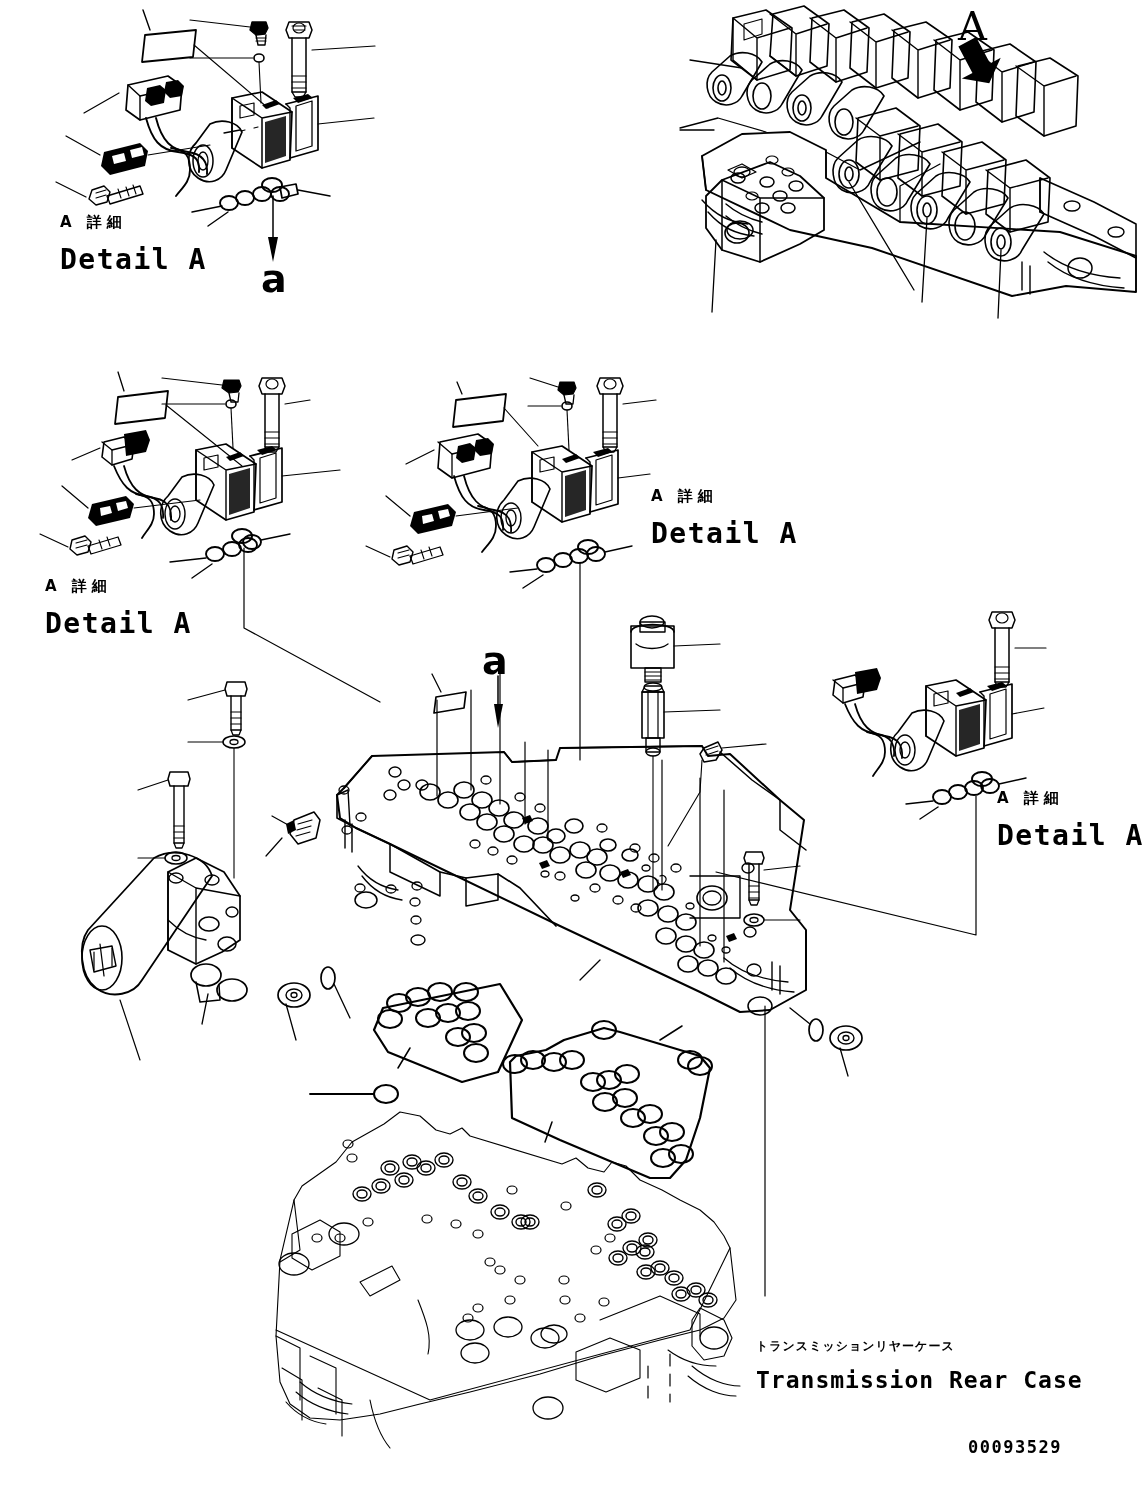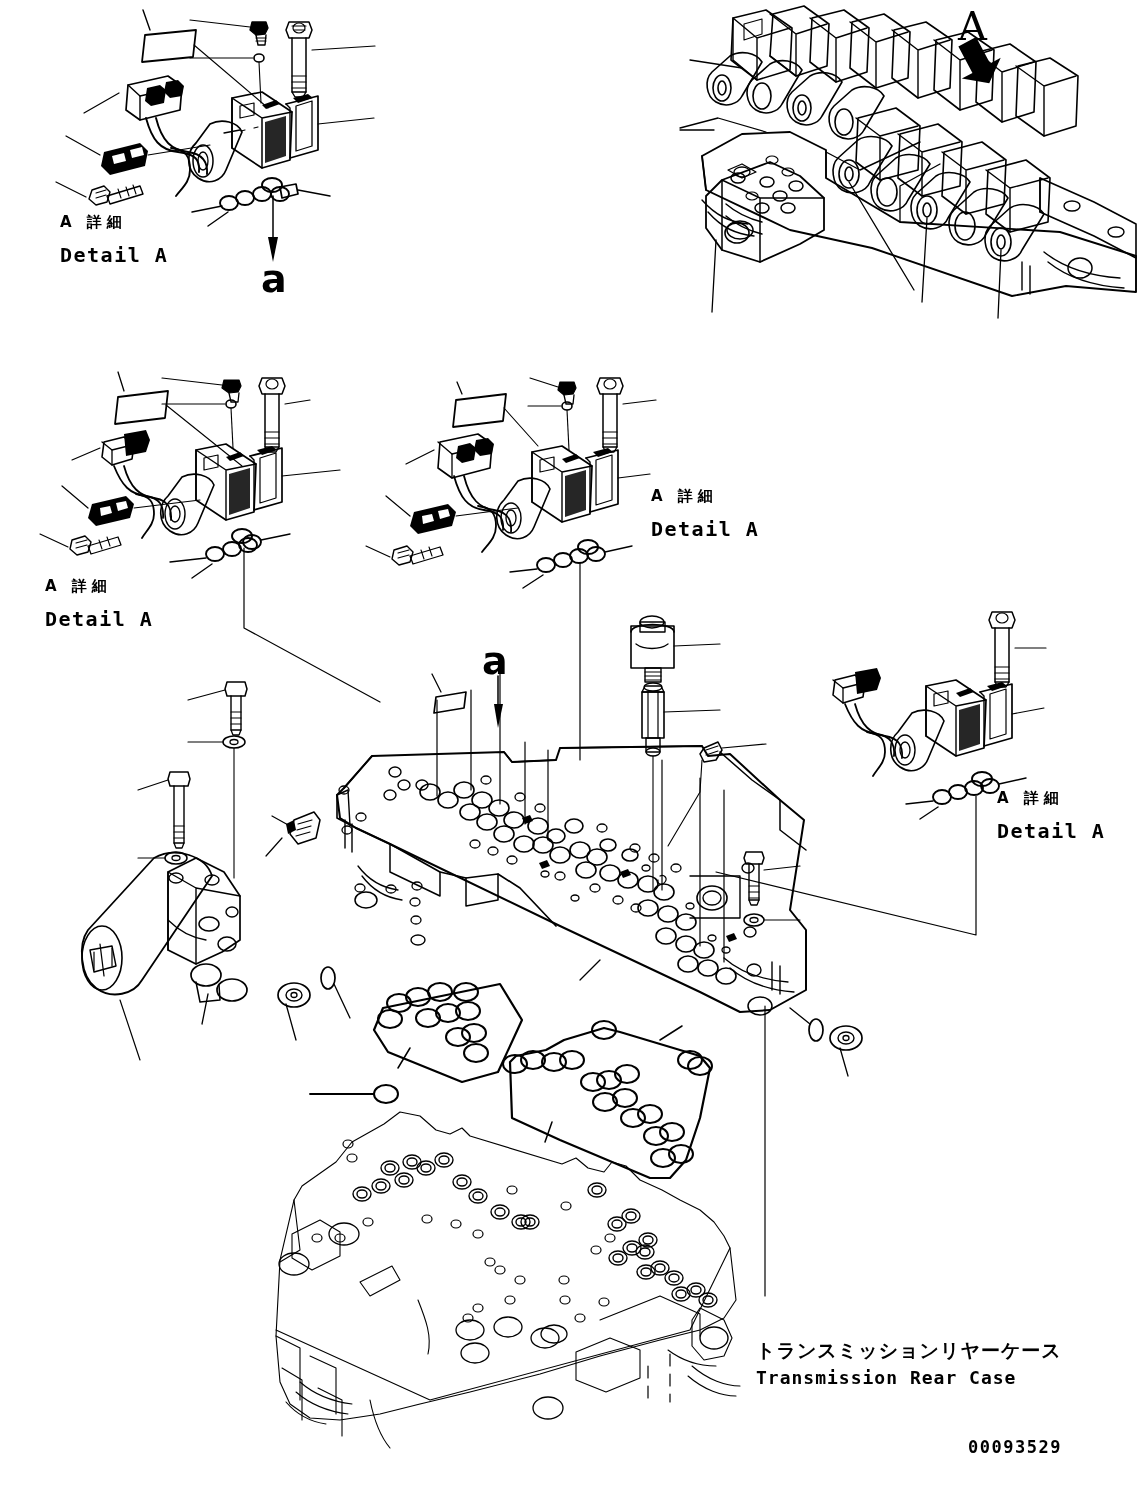--- a/index.html
+++ b/index.html
@@ -31,33 +31,33 @@
   }
   .lbl-jp {
     font-family: "DejaVu Sans", sans-serif;
     font-weight: 700;
     font-size: 15px;
     letter-spacing: 5px;
   }
   .lbl-en {
     font-family: "DejaVu Sans Mono", monospace;
     font-weight: 700;
-    font-size: 20px;
+    font-size: 28px;
     letter-spacing: 1.5px;
   }
   .lbl-jp-small {
     font-family: Liberation Serif, serif;
     font-weight: 700;
-    font-size: 19px;
+    font-size: 12px;
     letter-spacing: 1px;
   }
   .lbl-en-small {
     font-family: "DejaVu Sans Mono", monospace;
     font-weight: 700;
-    font-size: 18px;
+    font-size: 23px;
     letter-spacing: 1px;
     text-align: right;
   }
   .lbl-partno {
     font-family: "DejaVu Sans Mono", monospace;
     font-weight: 700;
     font-size: 17px;
     letter-spacing: 1.5px;
   }
   .lbl-section-A {

